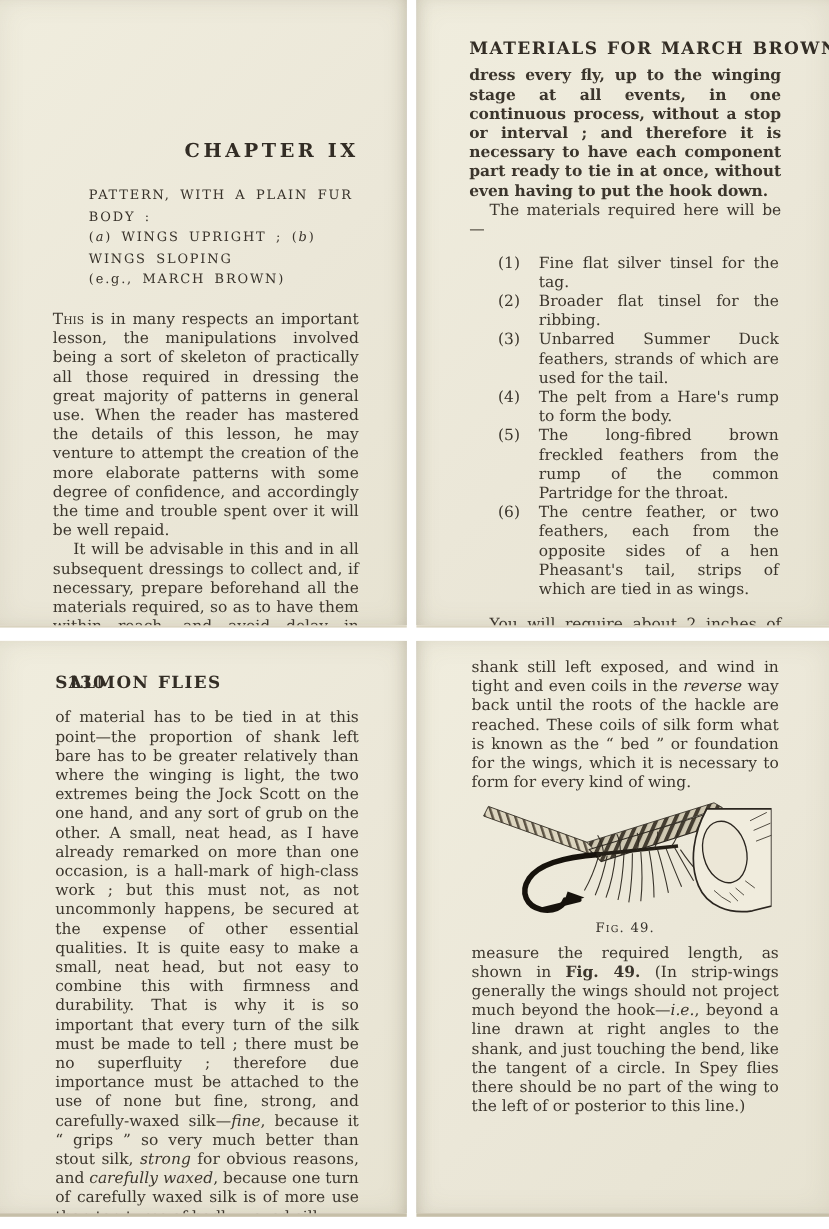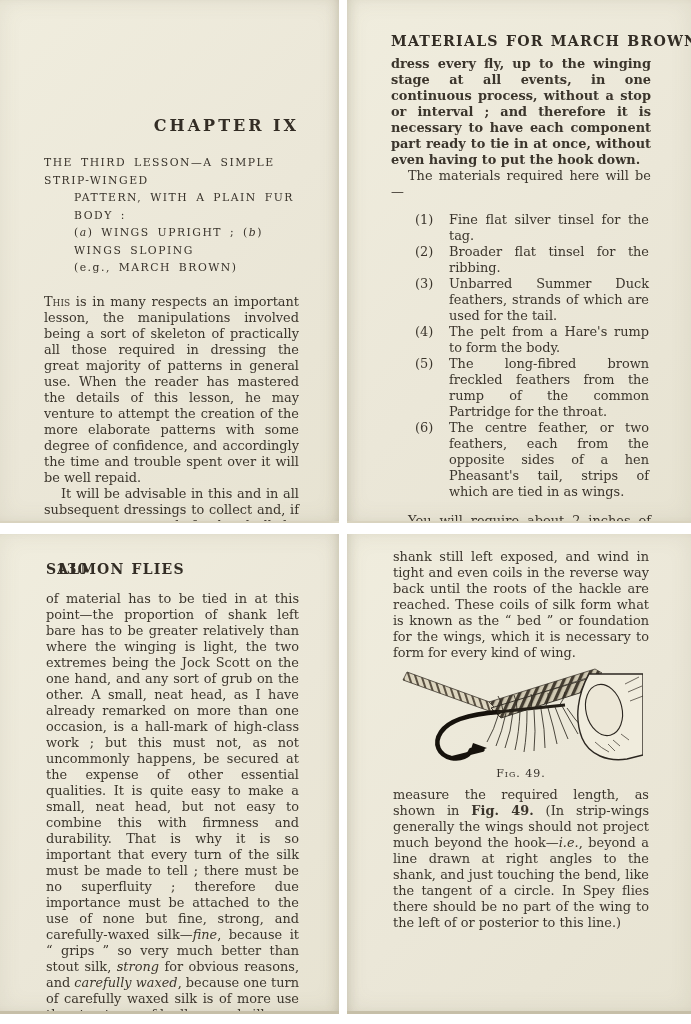--- a/index.html
+++ b/index.html
@@ -79,21 +79,20 @@
 </style>
 </head>
 <body>
 
 <div class="spread">
 
   <div class="page left top tl">
     <div class="content">
       <div class="chapter-heading">CHAPTER IX</div>
       <div class="subtitle">
-        <div class="sub-line"><span>THE THIRD LESSON—A SIMPLE STRIP-WINGED</span></div>
         <div class="sub-line ind"><span>PATTERN, WITH A PLAIN FUR BODY :</span></div>
         <div class="sub-line ind"><span>(</span><span style="font-style: italic;">a</span><span>) WINGS UPRIGHT ; (</span><span style="font-style: italic;">b</span><span>) WINGS SLOPING</span></div>
         <div class="sub-line ind"><span>(</span><span style=" text-align: center;">e.g.</span><span>, MARCH BROWN)</span></div>
       </div>
       <div class="body-text para1"><span>T</span><span style="font-variant: small-caps;">his</span><span> is in many respects an important lesson, the manipulations involved being a sort of skeleton of practically all those required in dressing the great majority of patterns in general use.  When the reader has mastered the details of this lesson, he may venture to attempt the creation of the more elaborate patterns with some degree of confidence, and accordingly the time and trouble spent over it will be well repaid.</span></div>
       <div class="body-text ti">It will be advisable in this and in all subsequent dressings to collect and, if necessary, prepare beforehand all the materials required, so as to have them within reach, and avoid delay in searching for any item during the course of dressing.  It is a sound principle to</div>
 
     </div>
   </div>
 
@@ -135,21 +134,21 @@
         <span class="folio-left">130</span>
         <span class="run-title">SALMON FLIES</span>
       </div>
       <div class="body-text para1"><span>of material has to be tied in at this point—the proportion of shank left bare has to be greater relatively than where the winging is light, the two extremes being the Jock Scott on the one hand, and any sort of grub on the other.  A small, neat head, as I have already remarked on more than one occasion, is a hall-mark of high-class work ; but this must not, as not uncommonly happens, be secured at the expense of other essential qualities.  It is quite easy to make a small, neat head, but not easy to combine this with firmness and durability.  That is why it is so important that every turn of the silk must be made to tell ; there must be no superfluity ; therefore due importance must be attached to the use of none but fine, strong, and carefully-waxed silk—</span><span style="font-style: italic;">fine</span><span>, because it “ grips ” so very much better than stout silk, </span><span style="font-style: italic;">strong</span><span> for obvious reasons, and </span><span style="font-style: italic;">carefully waxed</span><span>, because one turn of carefully waxed silk is of more use than ten turns of badly waxed silk.</span></div>
 
     </div>
   </div>
 
   <div class="page right bottom br">
     <div class="content">
-      <div class="body-text para1"><span>shank still left exposed, and wind in tight and even coils in the </span><span style=" margin-top: 20px;">reverse</span><span> way back until the roots of the hackle are reached.  These coils of silk form what is known as the “ bed ” or foundation for the wings, which it is necessary to form for every kind of wing.</span></div>
+      <div class="body-text para1"><span>shank still left exposed, and wind in tight and even coils in the </span><span style="font-style: italic; margin-top: 20px;">reverse</span><span> way back until the roots of the hackle are reached.  These coils of silk form what is known as the “ bed ” or foundation for the wings, which it is necessary to form for every kind of wing.</span></div>
 
       <div class="figure-block">
         <svg width="244" height="96" viewBox="0 0 244 96" aria-hidden="true">
           <defs>
             <pattern id="bars" width="7" height="7" patternUnits="userSpaceOnUse" patternTransform="rotate(24)">
               <rect width="7" height="7" fill="#cfc8b2"></rect>
               <rect width="3.2" height="7" fill="#443d31"></rect>
             </pattern>
             <pattern id="bars2" width="6" height="6" patternUnits="userSpaceOnUse" patternTransform="rotate(-18)">
               <rect width="6" height="6" fill="#ddd6c0"></rect>

